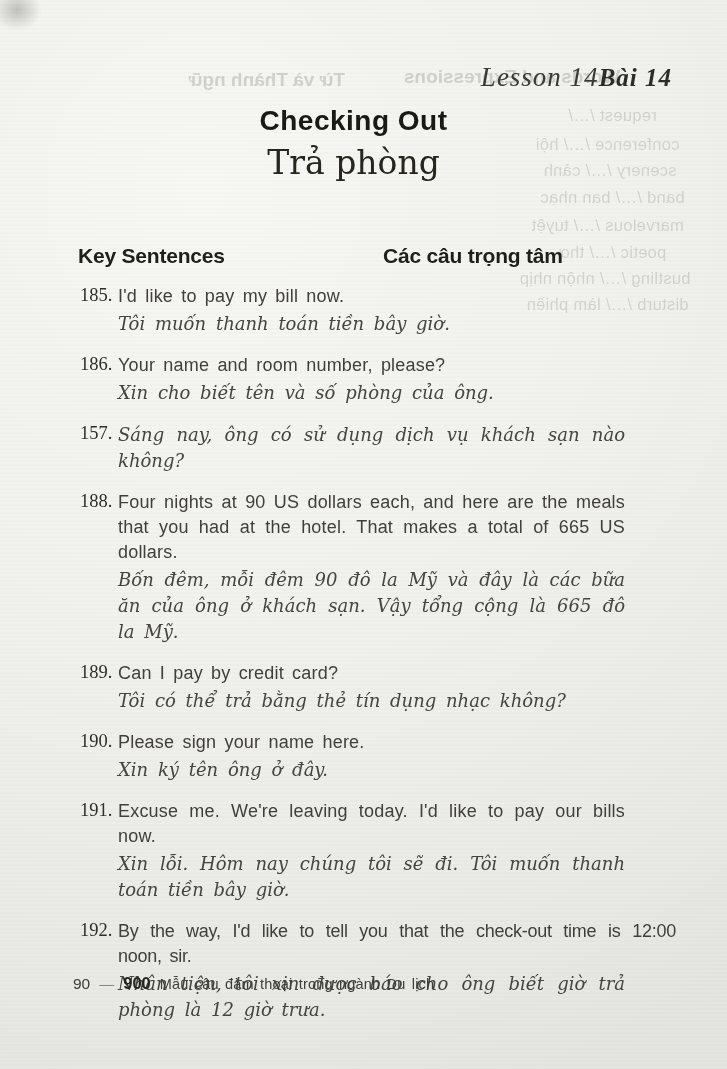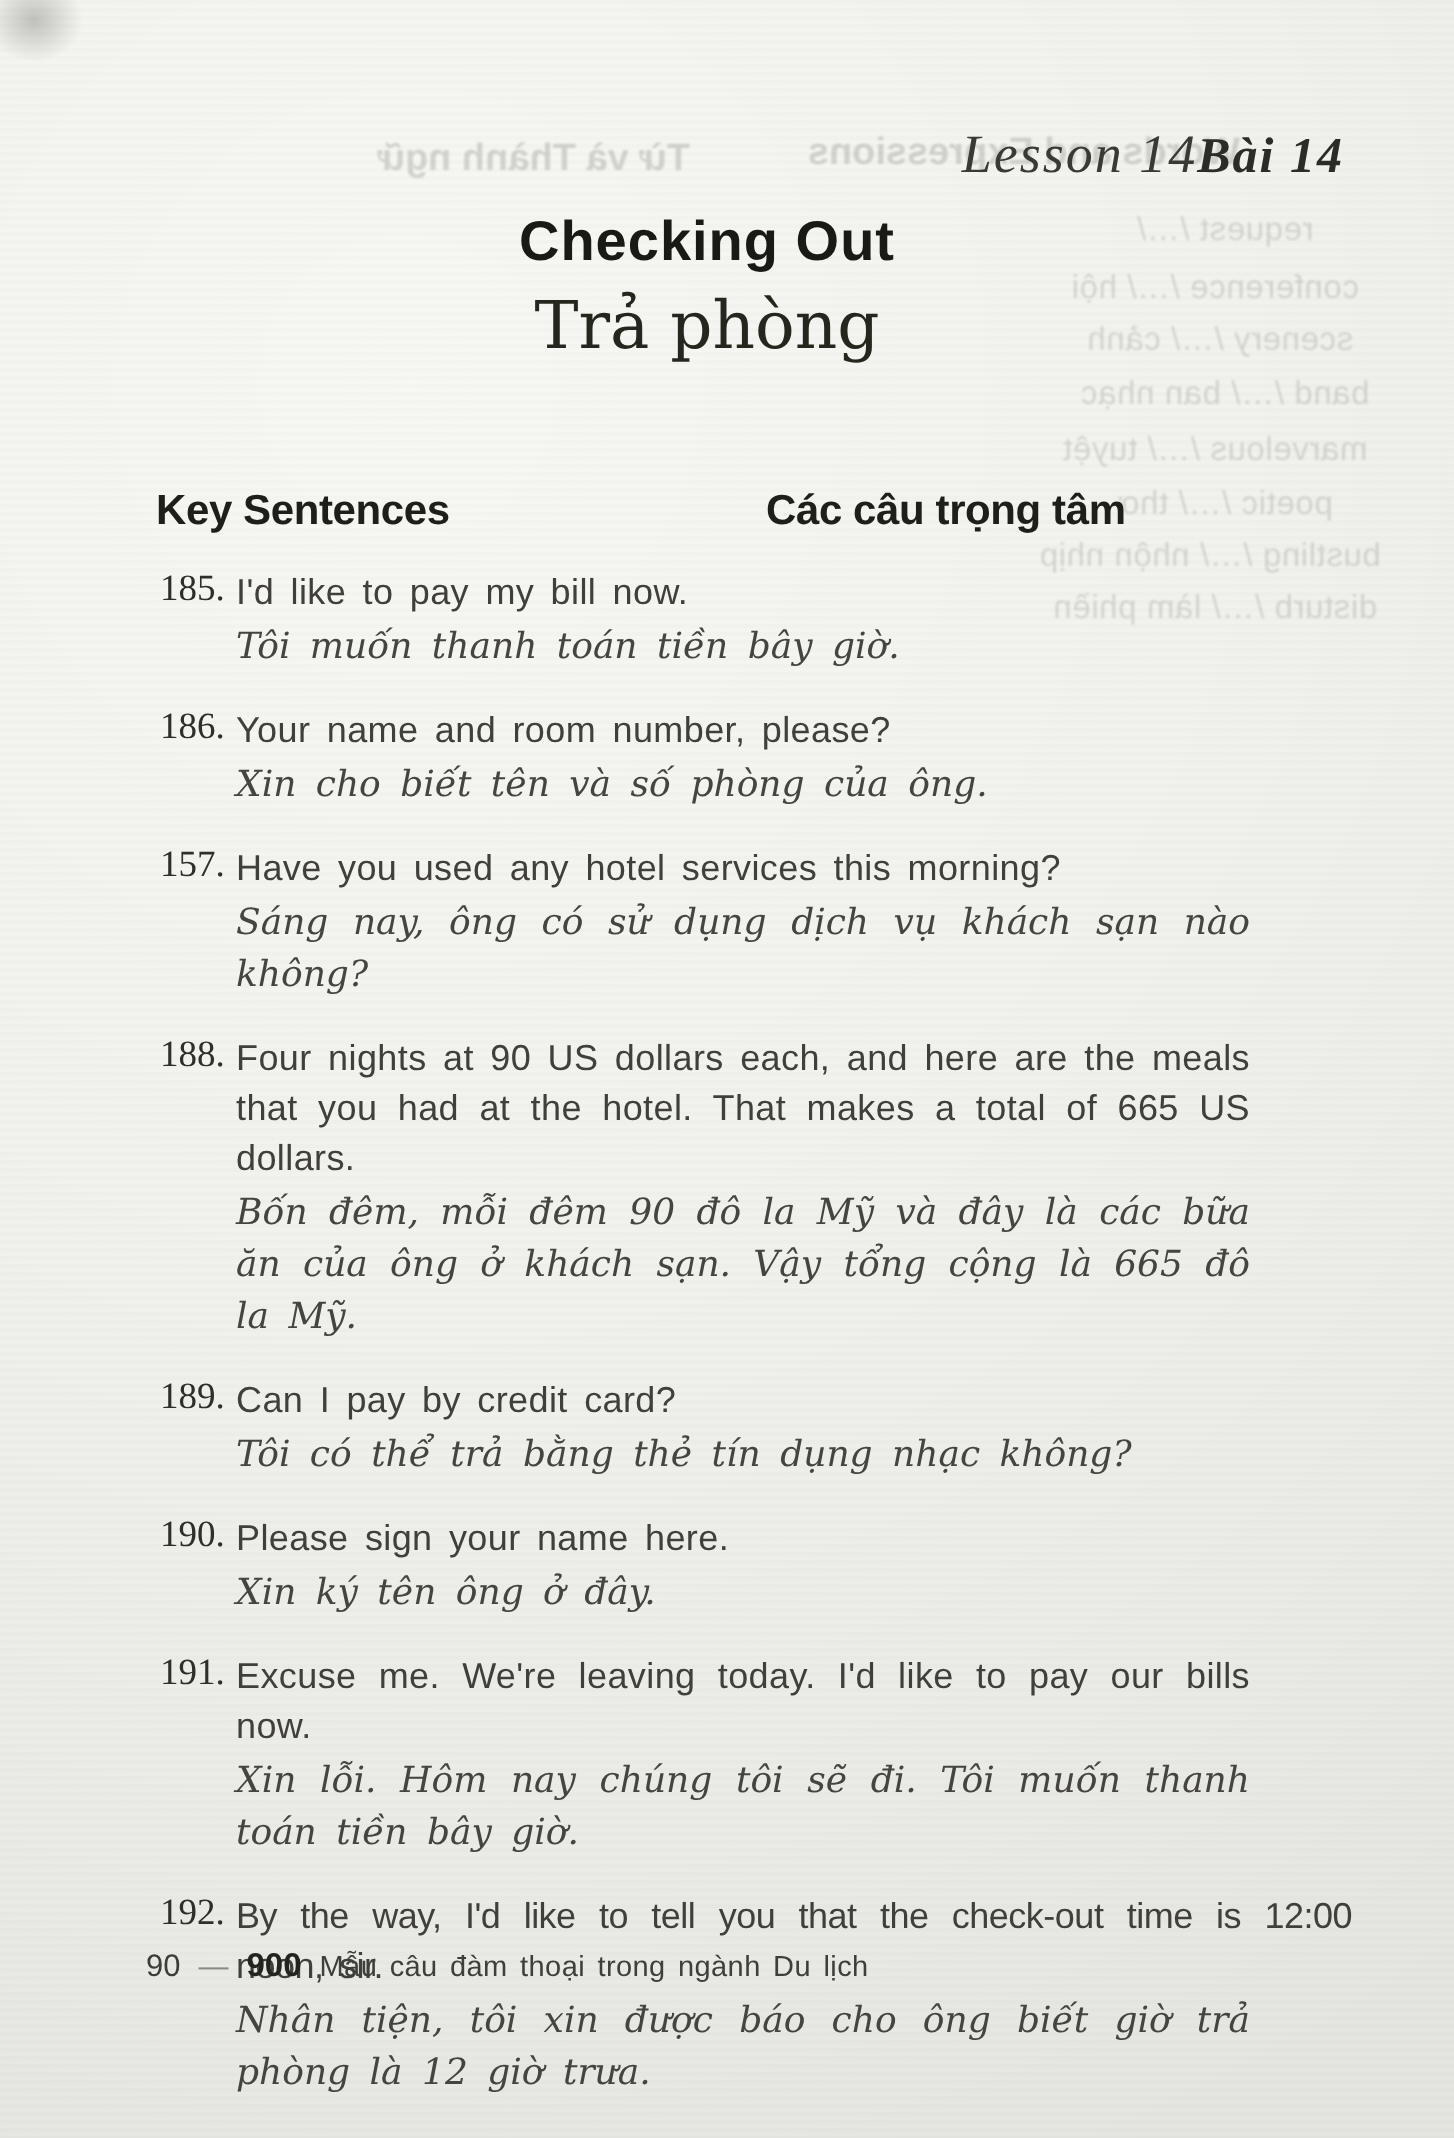--- a/index.html
+++ b/index.html
@@ -133,21 +133,20 @@
       <p class="en">I'd like to pay my bill now.</p>
       <p class="vi">Tôi muốn thanh toán tiền bây giờ.</p>
     </div>
     <div class="item">
       <span class="num">186.</span>
       <p class="en">Your name and room number, please?</p>
       <p class="vi">Xin cho biết tên và số phòng của ông.</p>
     </div>
     <div class="item">
       <span class="num">157.</span>
-      <p class="en">Have you used any hotel services this morning?</p>
       <p class="vi">Sáng nay, ông có sử dụng dịch vụ khách sạn nào không?</p>
     </div>
     <div class="item">
       <span class="num">188.</span>
       <p class="en">Four nights at 90 US dollars each, and here are the meals that you had at the hotel. That makes a total of 665 US dollars.</p>
       <p class="vi">Bốn đêm, mỗi đêm 90 đô la Mỹ và đây là các bữa ăn của ông ở khách sạn. Vậy tổng cộng là 665 đô la Mỹ.</p>
     </div>
     <div class="item">
       <span class="num">189.</span>
       <p class="en">Can I pay by credit card?</p>

